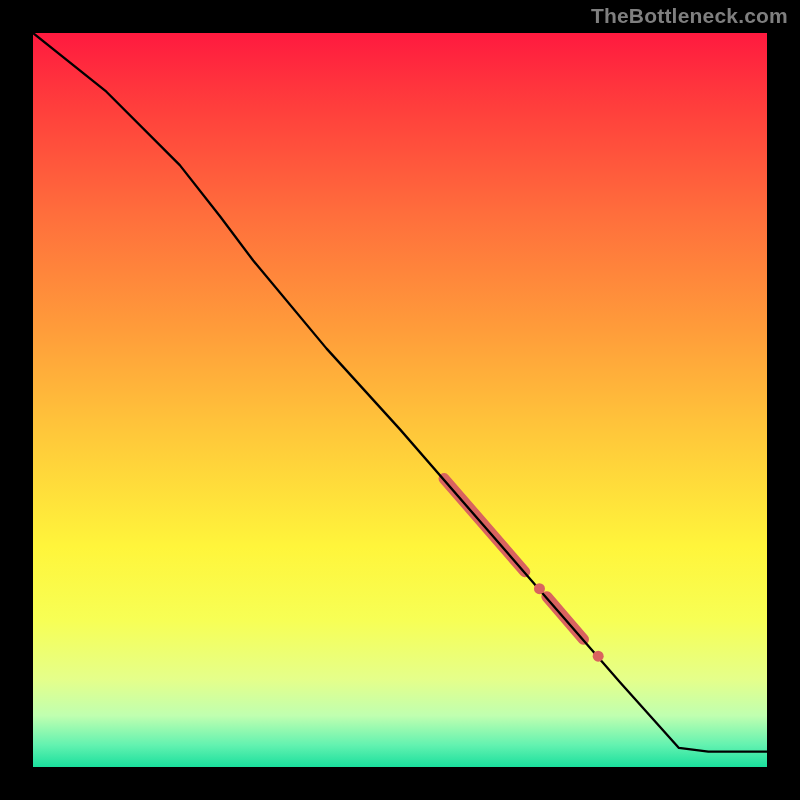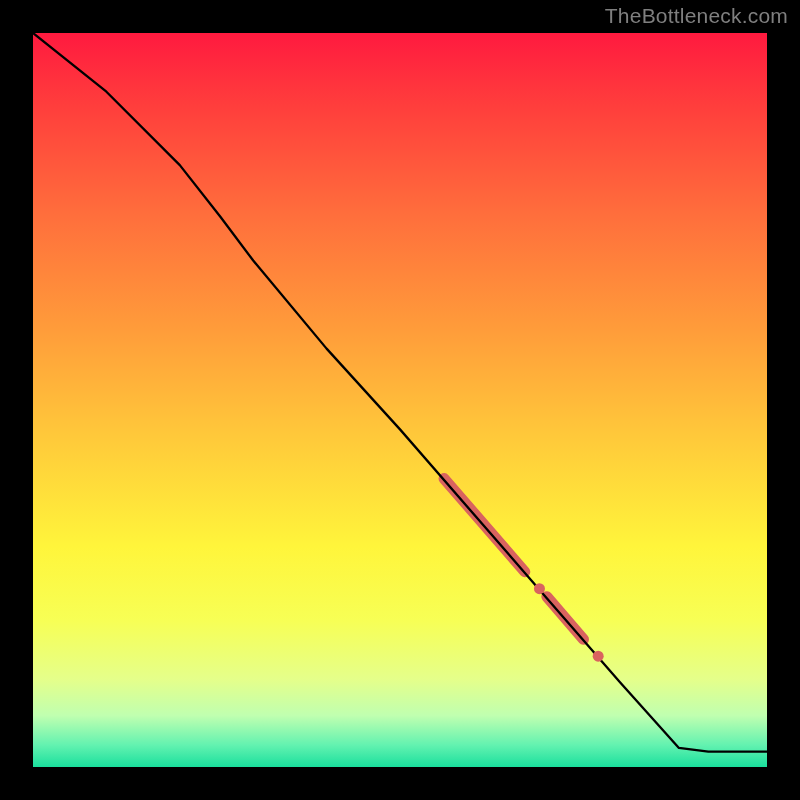--- a/index.html
+++ b/index.html
@@ -16,21 +16,21 @@
     width: 800px;
     height: 800px;
     background: #000;
   }
   .attribution {
     position: absolute;
     top: 4px;
     right: 12px;
     color: #7f7f7f;
     font-size: 21px;
-    font-weight: 400;
+    font-weight: 700;
     letter-spacing: 0.2px;
     user-select: none;
   }
   .plot-area {
     position: absolute;
     left: 33px;
     top: 33px;
     width: 734px;
     height: 734px;
     background: linear-gradient(

